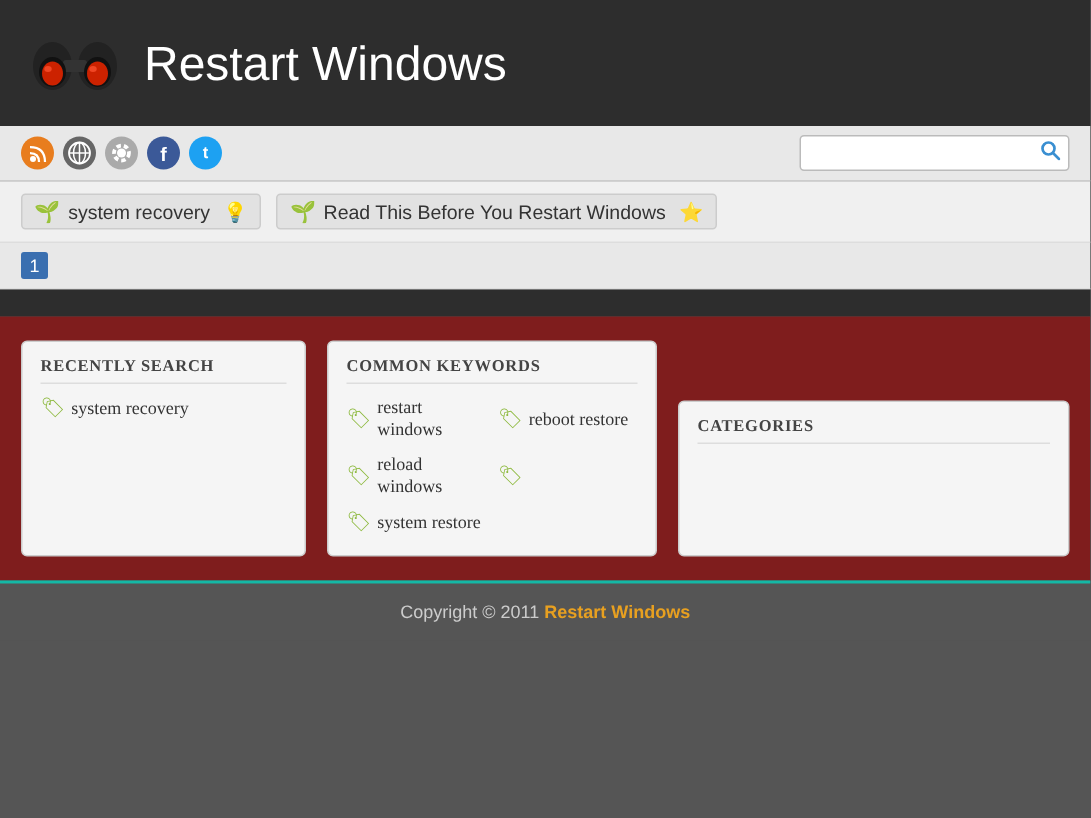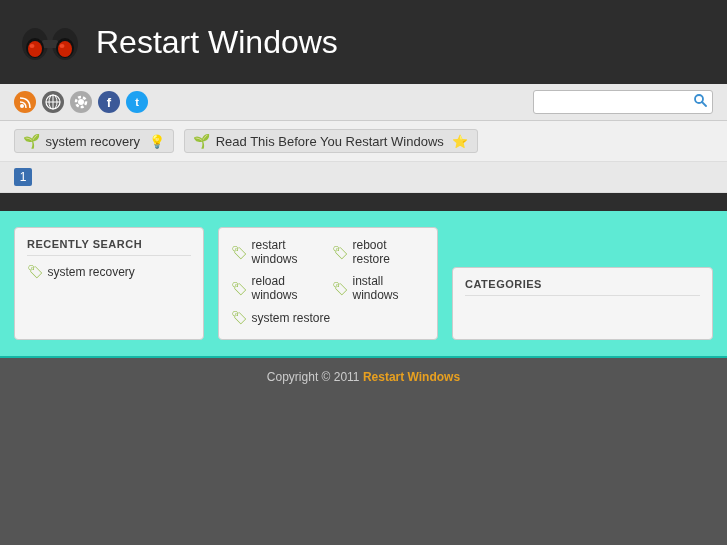--- a/index.html
+++ b/index.html
@@ -124,24 +124,25 @@
     }
 
     
     #dark-sep {
       background: #2d2d2d;
       height: 18px;
     }
 
     
     #main {
-      background: #5eead4;
+      background: #7f1d1d;
       padding: 16px 14px;
       display: flex;
       gap: 14px;
+      font-family: Liberation Serif, serif;
     }
 
     .panel {
       background: #f5f5f5;
       border: 1px solid #ccc;
       border-radius: 4px;
       padding: 10px 12px;
       flex: 1;
     }
     .panel-title {
@@ -295,36 +296,36 @@
 
   <div class="panel" style="flex:0 0 190px;">
     <div class="panel-title">RECENTLY SEARCH</div>
     <div class="keyword-item">
       <span class="keyword-icon">🏷</span>
       <span>system recovery</span>
     </div>
   </div>
 
   <div class="panel" style="flex:0 0 220px;">
+    <div class="panel-title">COMMON KEYWORDS</div>
     <div class="keywords-grid">
       <div class="keyword-item">
         <span class="keyword-icon">🏷</span>
         <span>restart windows</span>
       </div>
       <div class="keyword-item">
         <span class="keyword-icon">🏷</span>
         <span>reboot restore</span>
       </div>
       <div class="keyword-item">
         <span class="keyword-icon">🏷</span>
         <span>reload windows</span>
       </div>
       <div class="keyword-item">
         <span class="keyword-icon">🏷</span>
-        <span>install windows</span>
       </div>
     </div>
     <div style="margin-top:4px;">
       <div class="keyword-item">
         <span class="keyword-icon">🏷</span>
         <span>system restore</span>
       </div>
     </div>
   </div>
 

